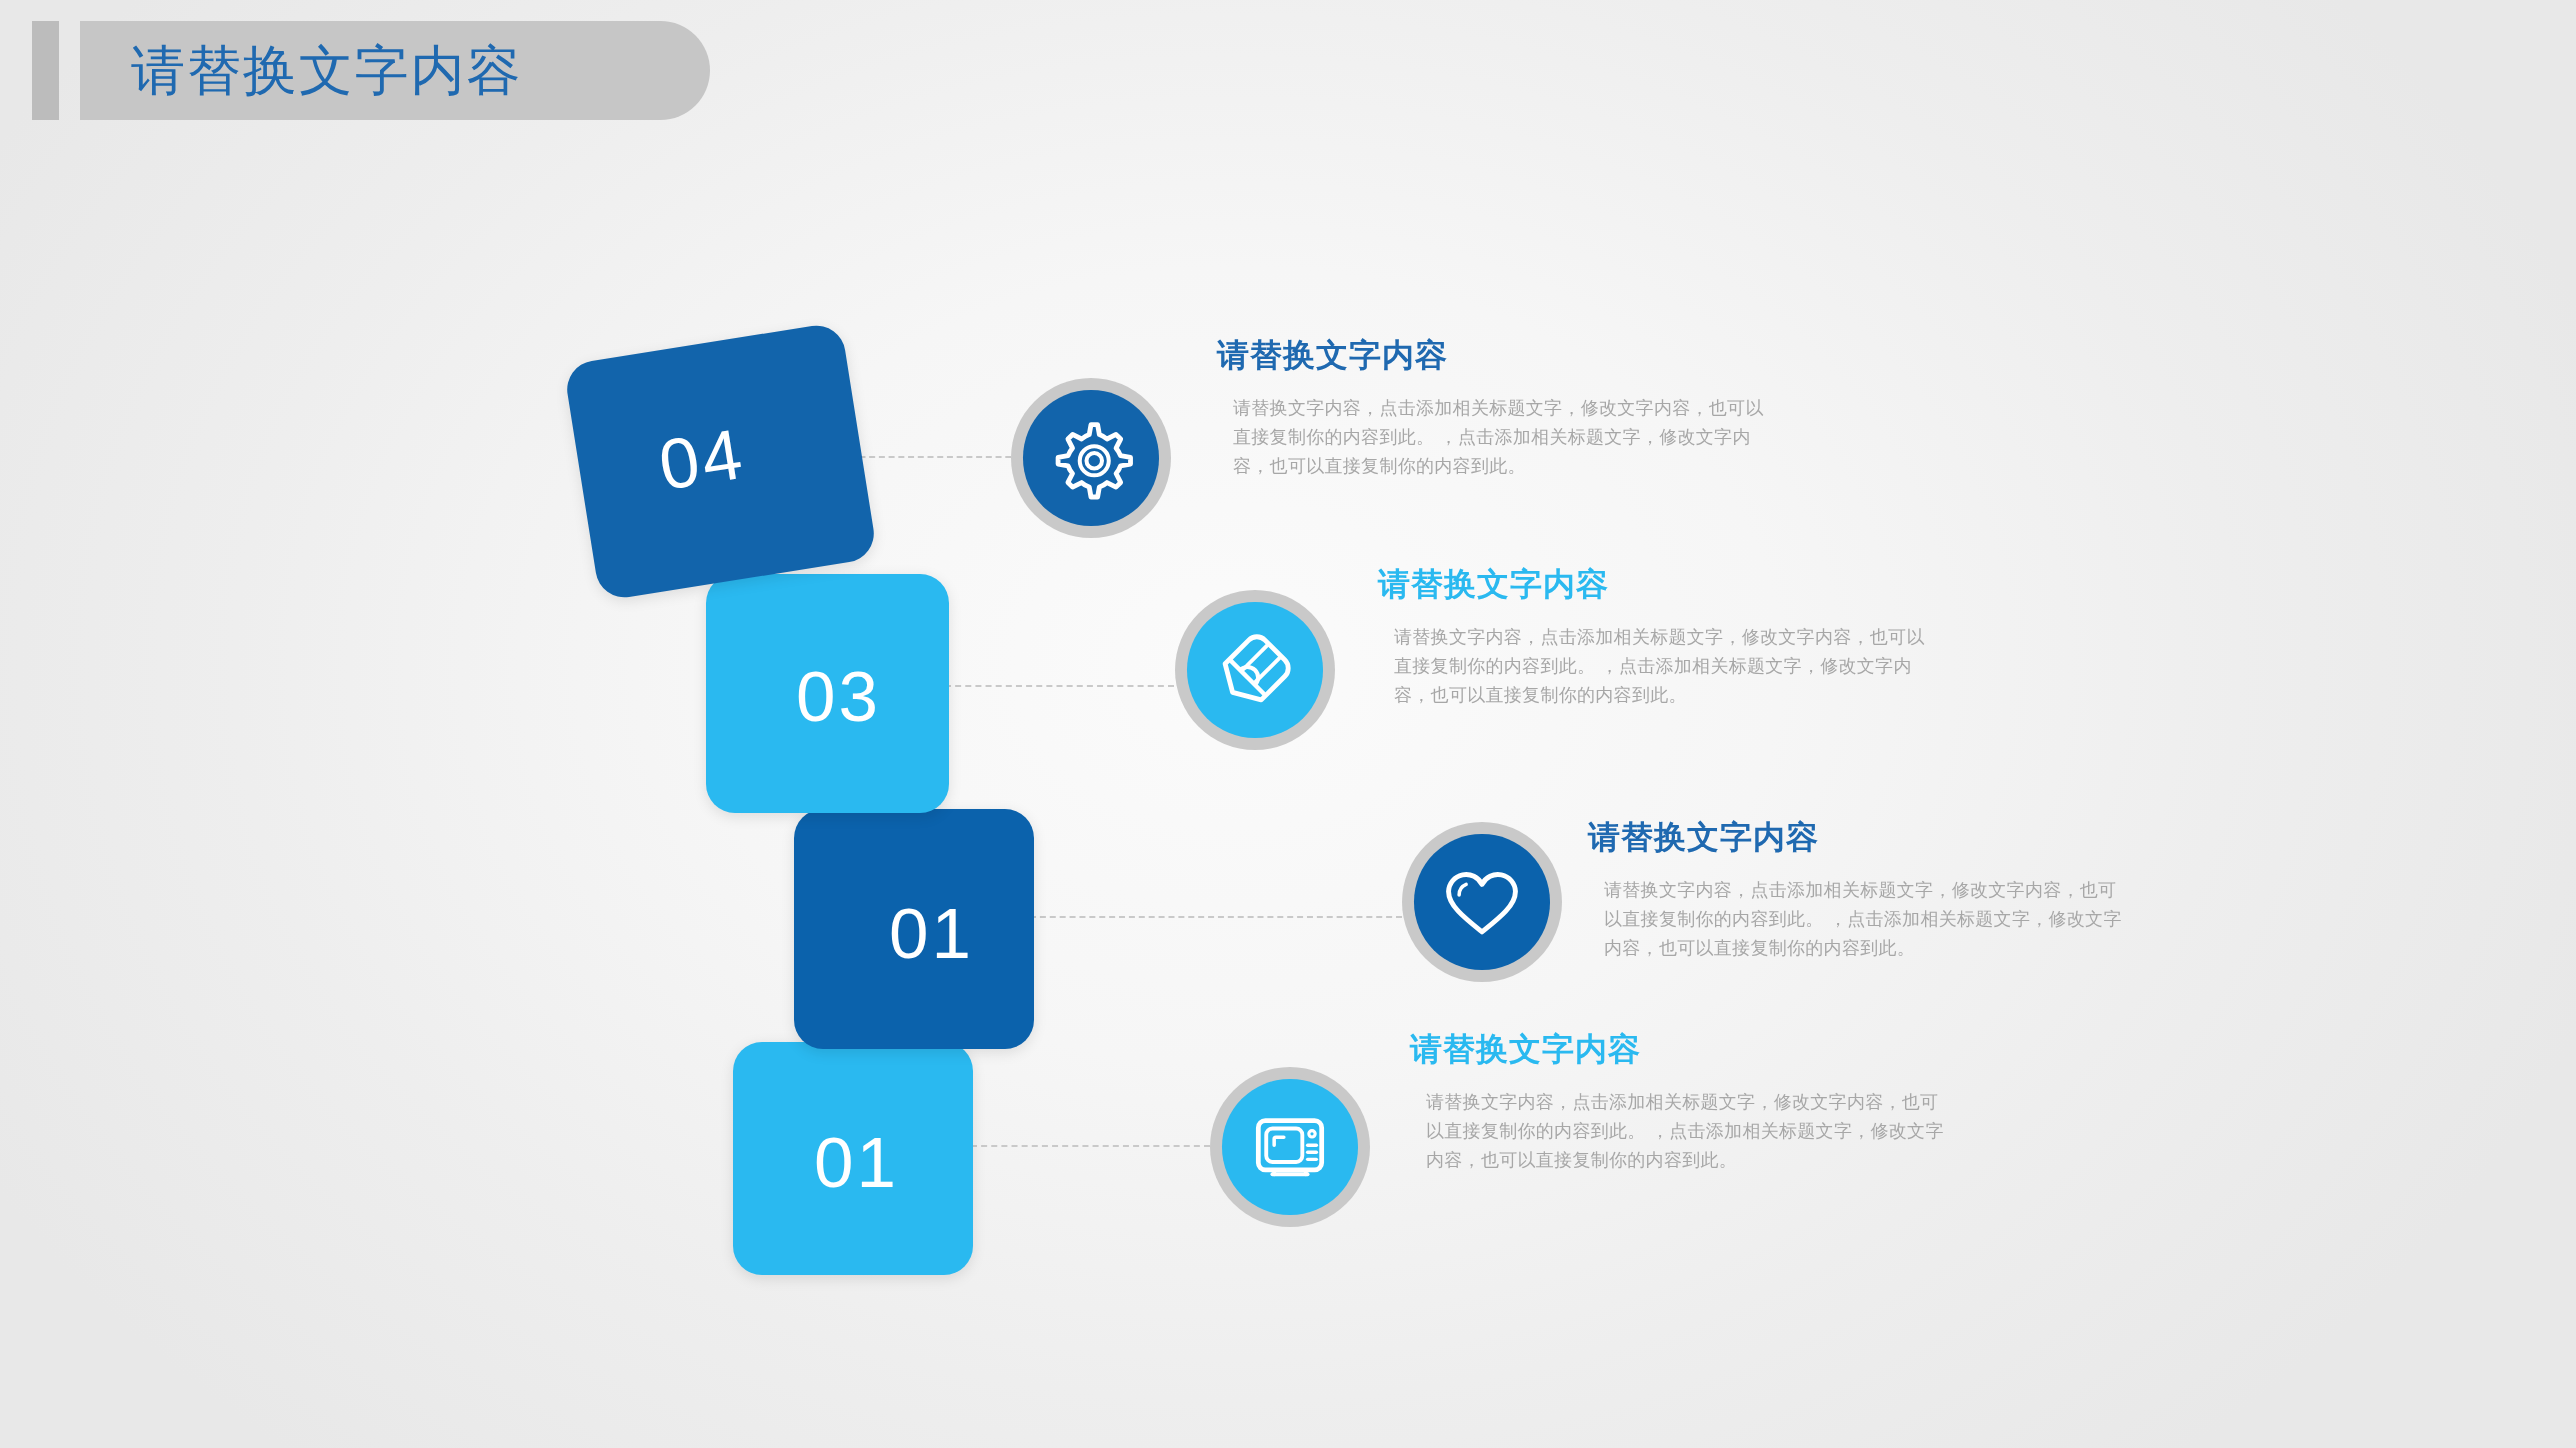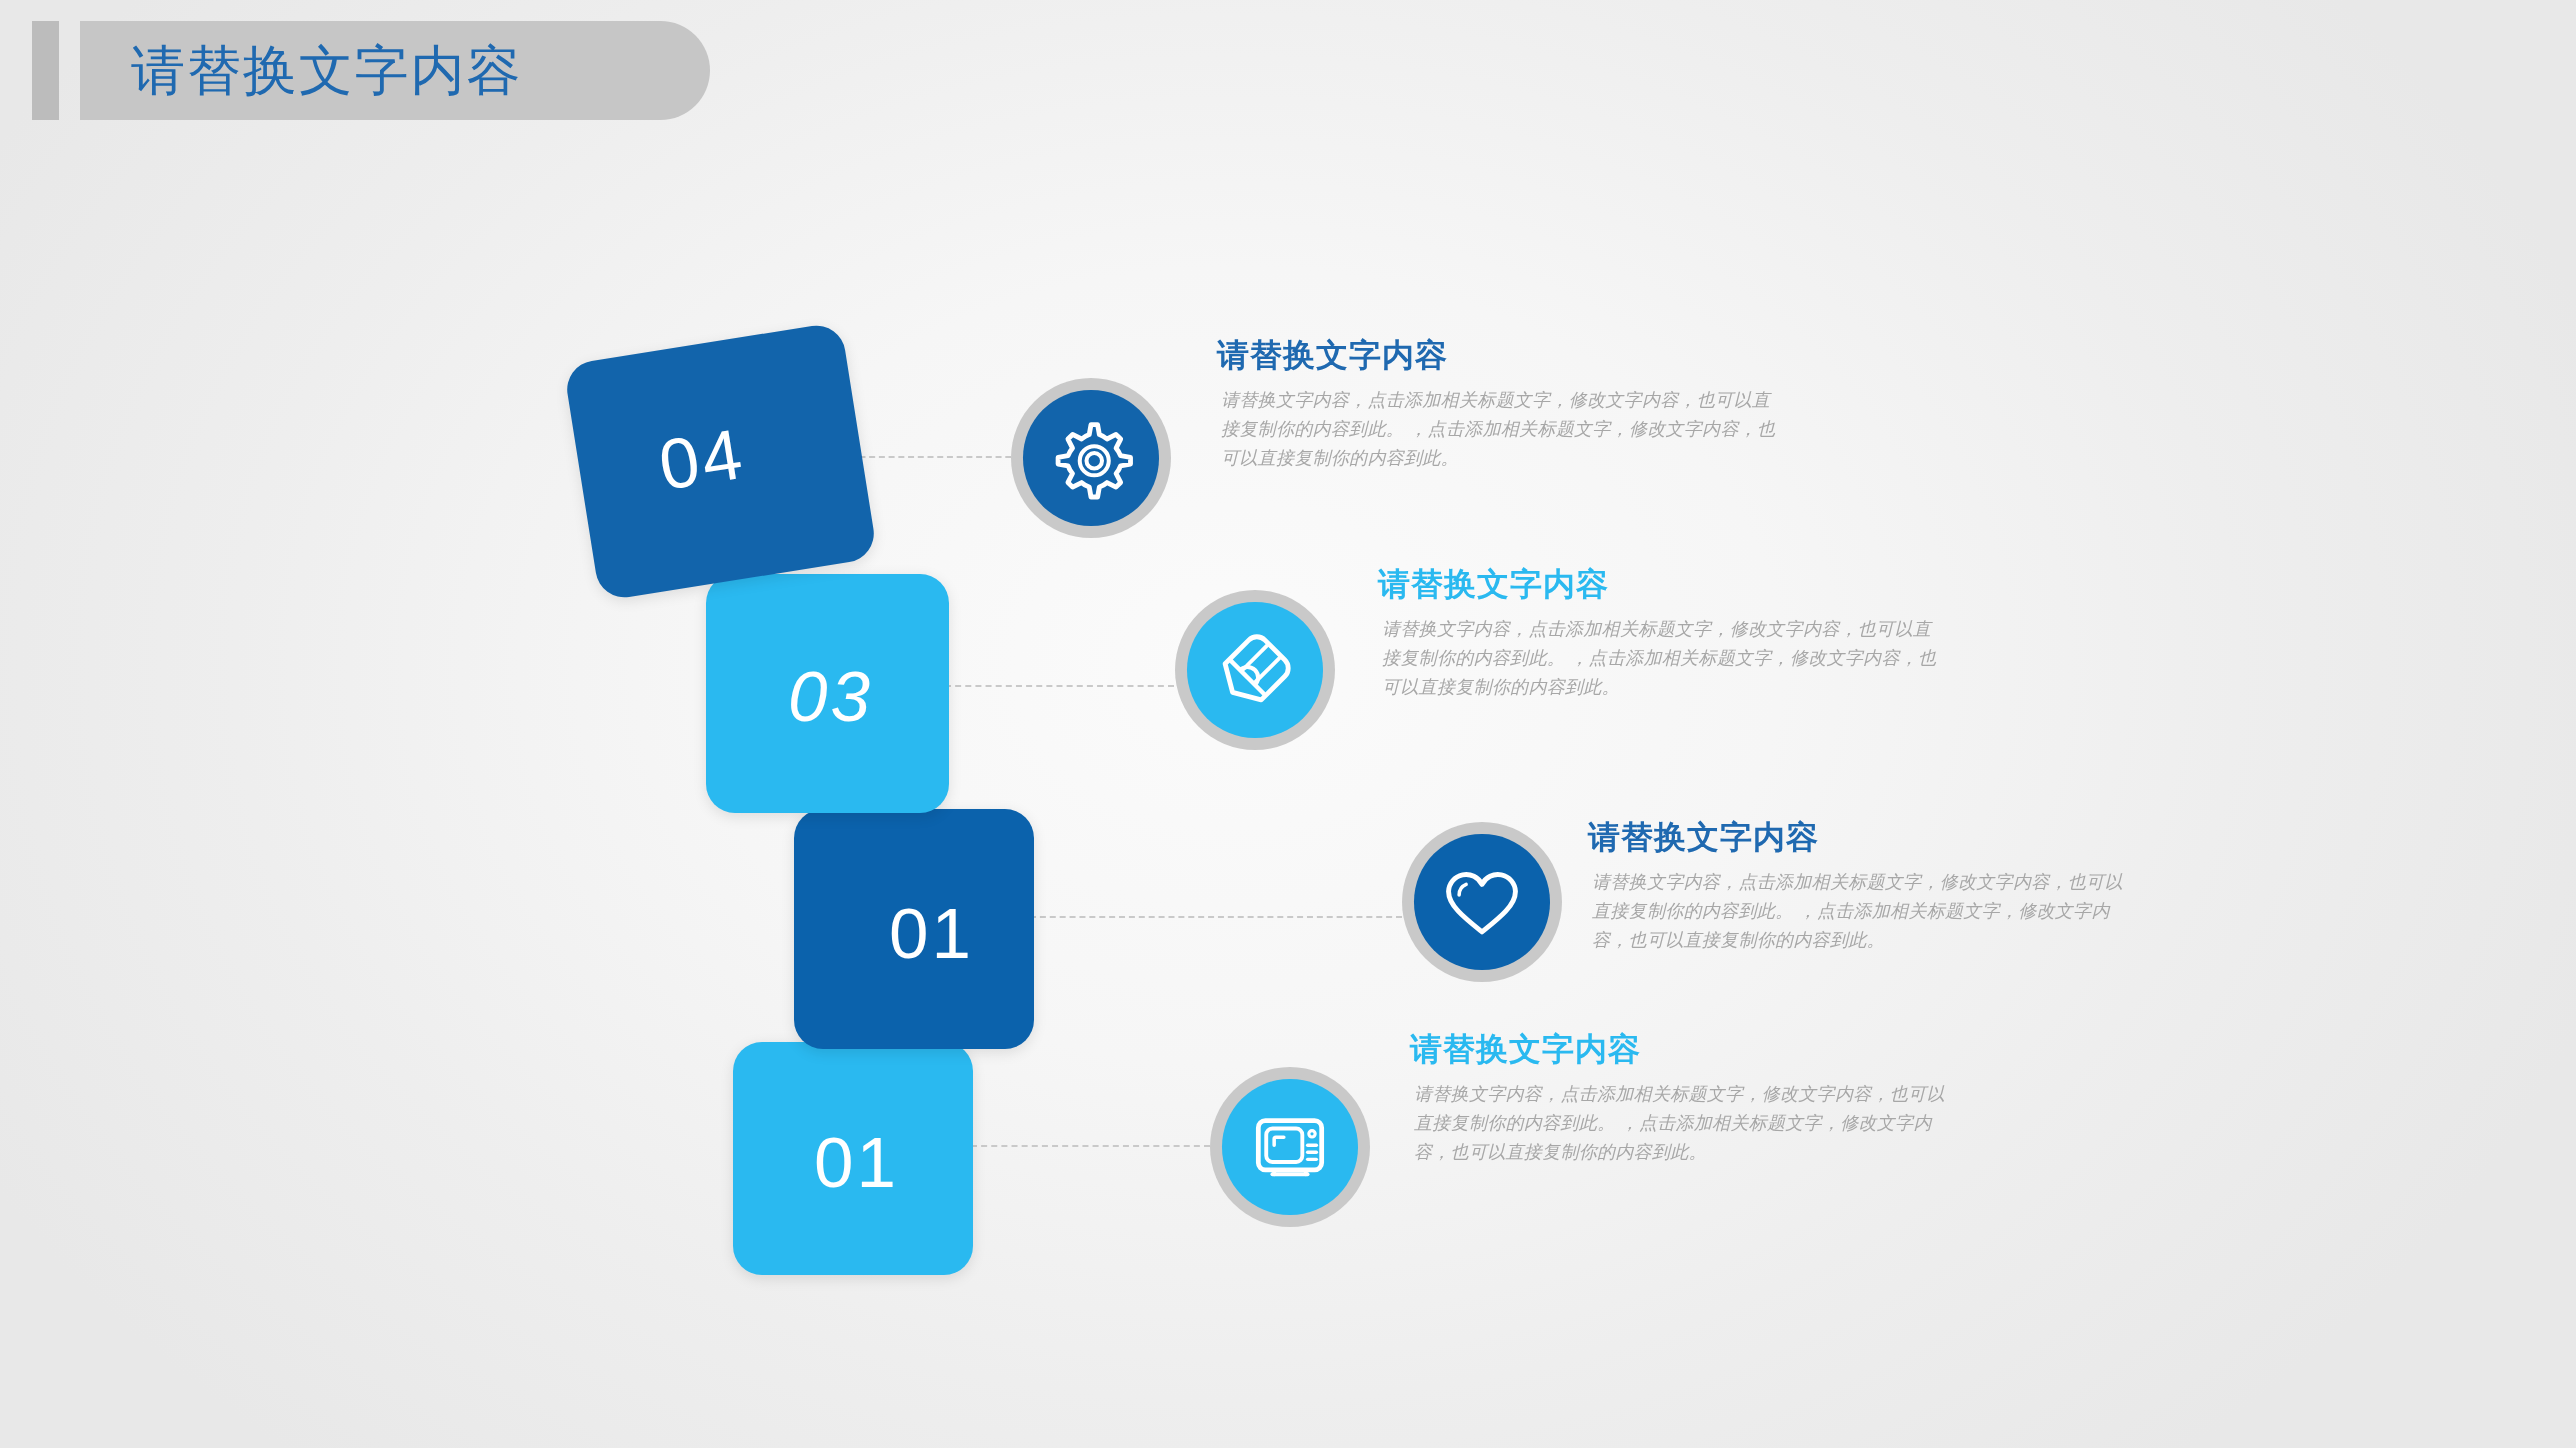--- a/index.html
+++ b/index.html
@@ -87,21 +87,21 @@
   #card-04 .num-label { left: 80px; top: 74px; }
 
   #card-03 {
     left: 706px;
     top: 574px;
     width: 243px;
     height: 239px;
     background: #2ab9f0;
     z-index: 3;
   }
-  #card-03 .num-label { left: 82px; top: 82px; font-style: italic; }
+  #card-03 .num-label { left: 90px; top: 82px; }
 
   #card-02 {
     left: 794px;
     top: 809px;
     width: 240px;
     height: 240px;
     background: #0b62ac;
     z-index: 2;
   }
   #card-02 .num-label { left: 95px; top: 84px; }
@@ -174,23 +174,22 @@
     font-size: 32px;
     font-weight: 700;
     margin: 0 0 7.6px 0;
     letter-spacing: 1px;
     white-space: nowrap;
   }
   .block-body {
     font-size: 18px;
     line-height: 1.62;
     color: #a7a7a7;
-    margin: 4px;
+    margin: 16px;
     letter-spacing: 0.3px;
-    font-style: italic;
   }
   .heading-dark { color: #1f69b0; }
   .heading-light { color: #2ab9f0; }
 
   #text-1 { left: 1217px; top: 334px; width: 572px; }
   #text-2 { left: 1378px; top: 563px; width: 572px; }
   #text-3 { left: 1588px; top: 816px; width: 553px; }
   #text-4 { left: 1410px; top: 1028px; width: 553px; }
 </style>
 </head>

